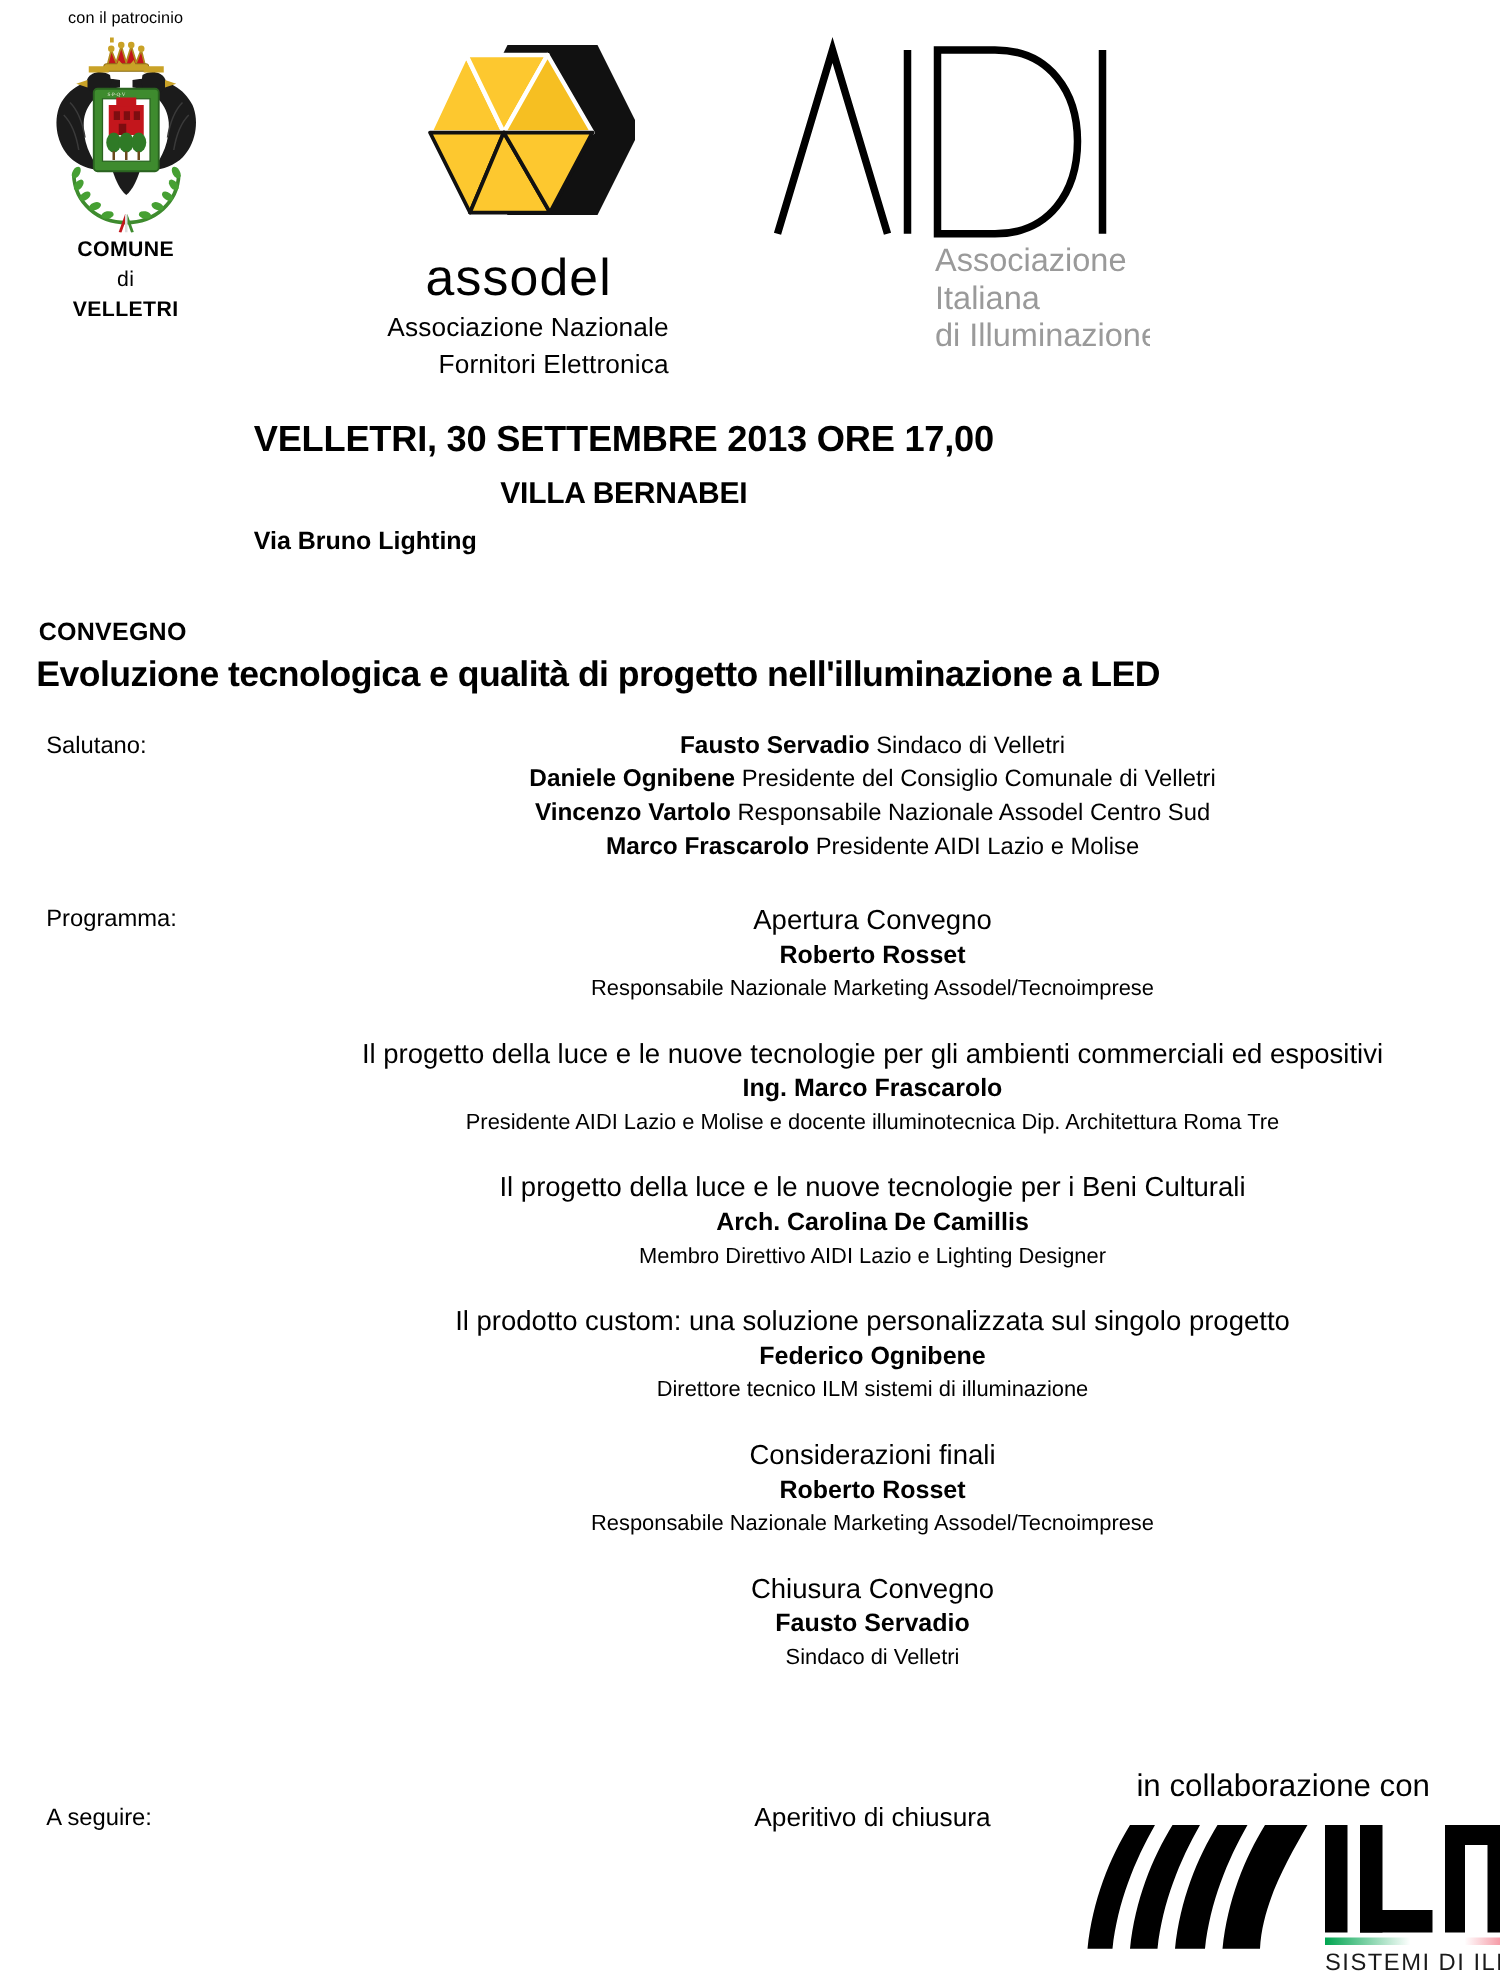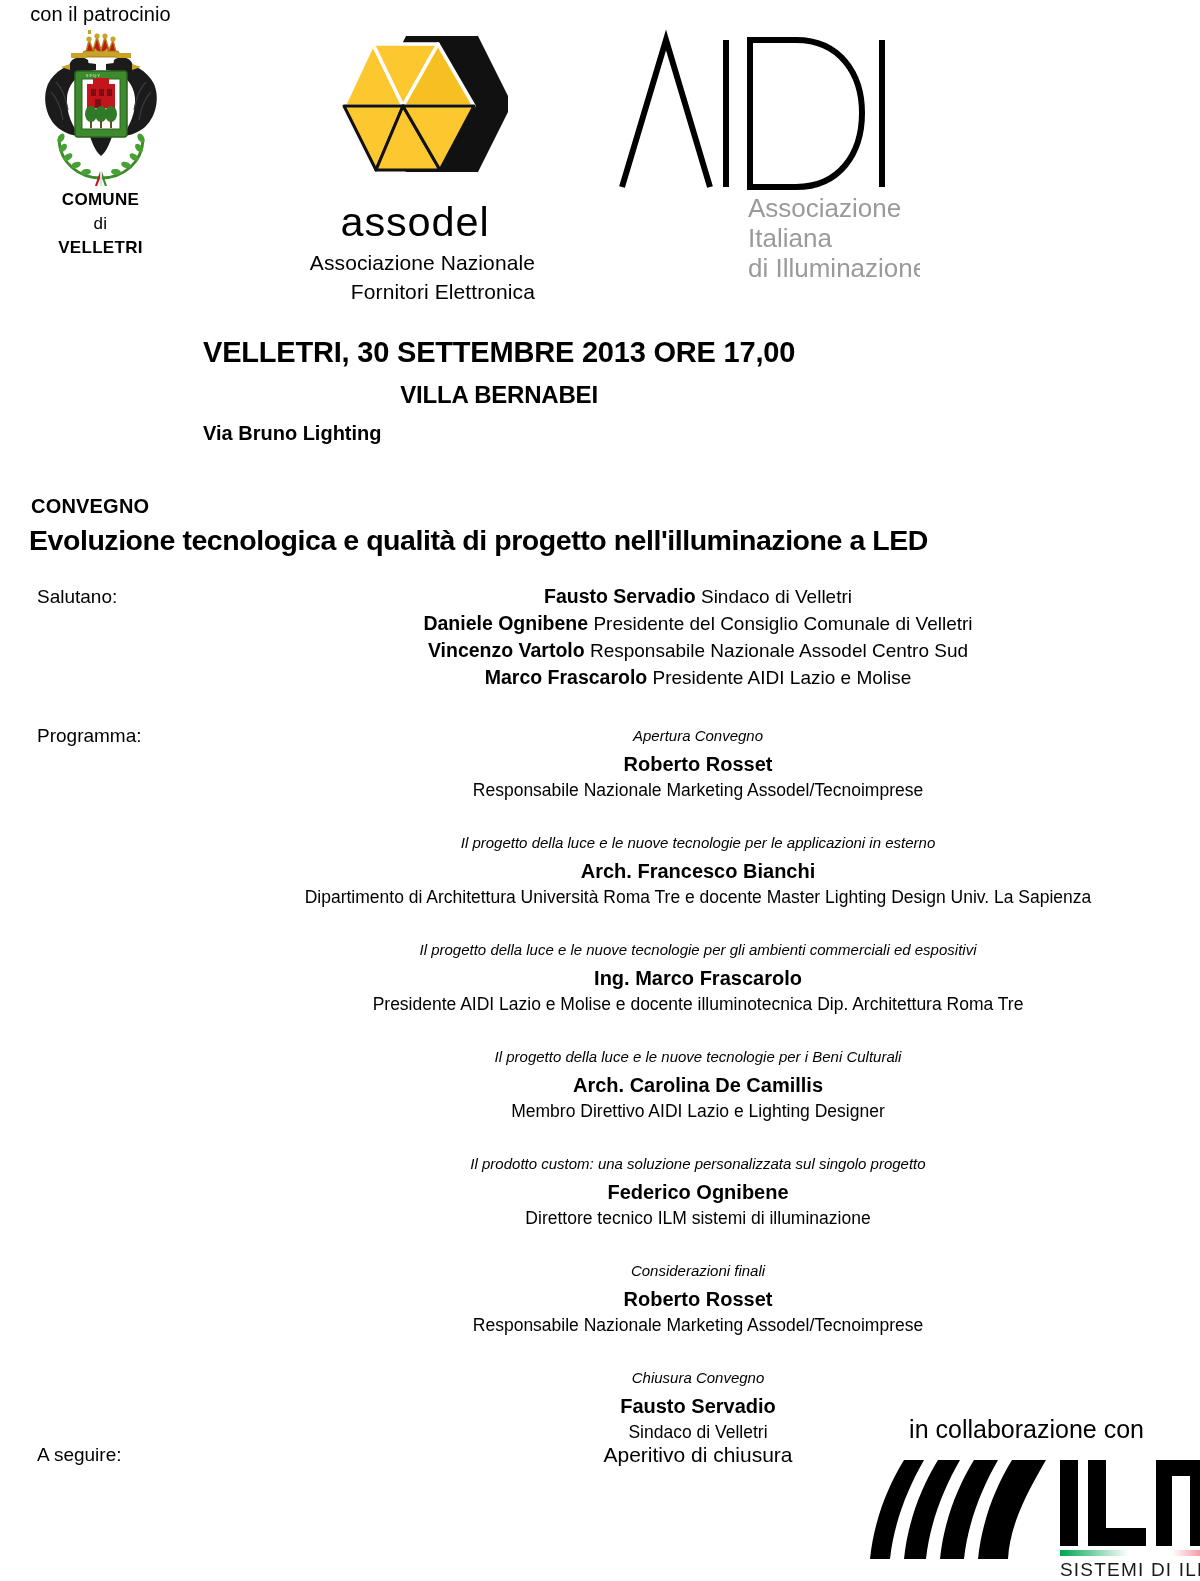--- a/index.html
+++ b/index.html
@@ -24,21 +24,21 @@
 
   
   .patronage-block {
     position: absolute;
     left: 8px;
     top: 4px;
     width: 185px;
     text-align: center;
   }
   .patronage-label {
-    font-size: 20px;
+    font-size: 13px;
     line-height: 20px;
     letter-spacing: .1px;
   }
   .crest {
     width: 150px;
     height: 160px;
     margin: 2px auto 0;
     position: relative;
   }
   .comune-lines {
@@ -166,24 +166,23 @@
     font-size: 19.5px;
   }
   .greeter-line .role {
     font-weight: normal;
   }
 
   
   .prog-item { margin-bottom: 26px; }
   .prog-item:last-child { margin-bottom: 0; }
   .prog-topic {
-    font-size: 15px;
+    font-size: 22px;
     line-height: 28px;
     white-space: nowrap;
-    font-style: italic;
   }
   .prog-speaker {
     font-size: 20px;
     font-weight: bold;
     line-height: 28px;
     white-space: nowrap;
   }
   .prog-affil {
     font-size: 17.5px;
     line-height: 25px;
@@ -394,25 +393,20 @@
 <div class="row" style="top:722px;">
   <div class="row-label">Programma:</div>
   <div class="row-content">
 
     <div class="prog-item">
       <div class="prog-topic">Apertura Convegno</div>
       <div class="prog-speaker">Roberto Rosset</div>
       <div class="prog-affil">Responsabile Nazionale Marketing Assodel/Tecnoimprese</div>
     </div>
 
-    <div class="prog-item">
-      <div class="prog-topic">Il progetto della luce e le nuove tecnologie per le applicazioni in esterno</div>
-      <div class="prog-speaker">Arch. Francesco Bianchi</div>
-      <div class="prog-affil">Dipartimento di Architettura Università Roma Tre e docente Master Lighting Design Univ. La Sapienza</div>
-    </div>
 
     <div class="prog-item">
       <div class="prog-topic">Il progetto della luce e le nuove tecnologie per gli ambienti commerciali ed espositivi</div>
       <div class="prog-speaker">Ing. Marco Frascarolo</div>
       <div class="prog-affil">Presidente AIDI Lazio e Molise e docente illuminotecnica Dip. Architettura Roma Tre</div>
     </div>
 
     <div class="prog-item">
       <div class="prog-topic">Il progetto della luce e le nuove tecnologie per i Beni Culturali</div>
       <div class="prog-speaker">Arch. Carolina De Camillis</div>

